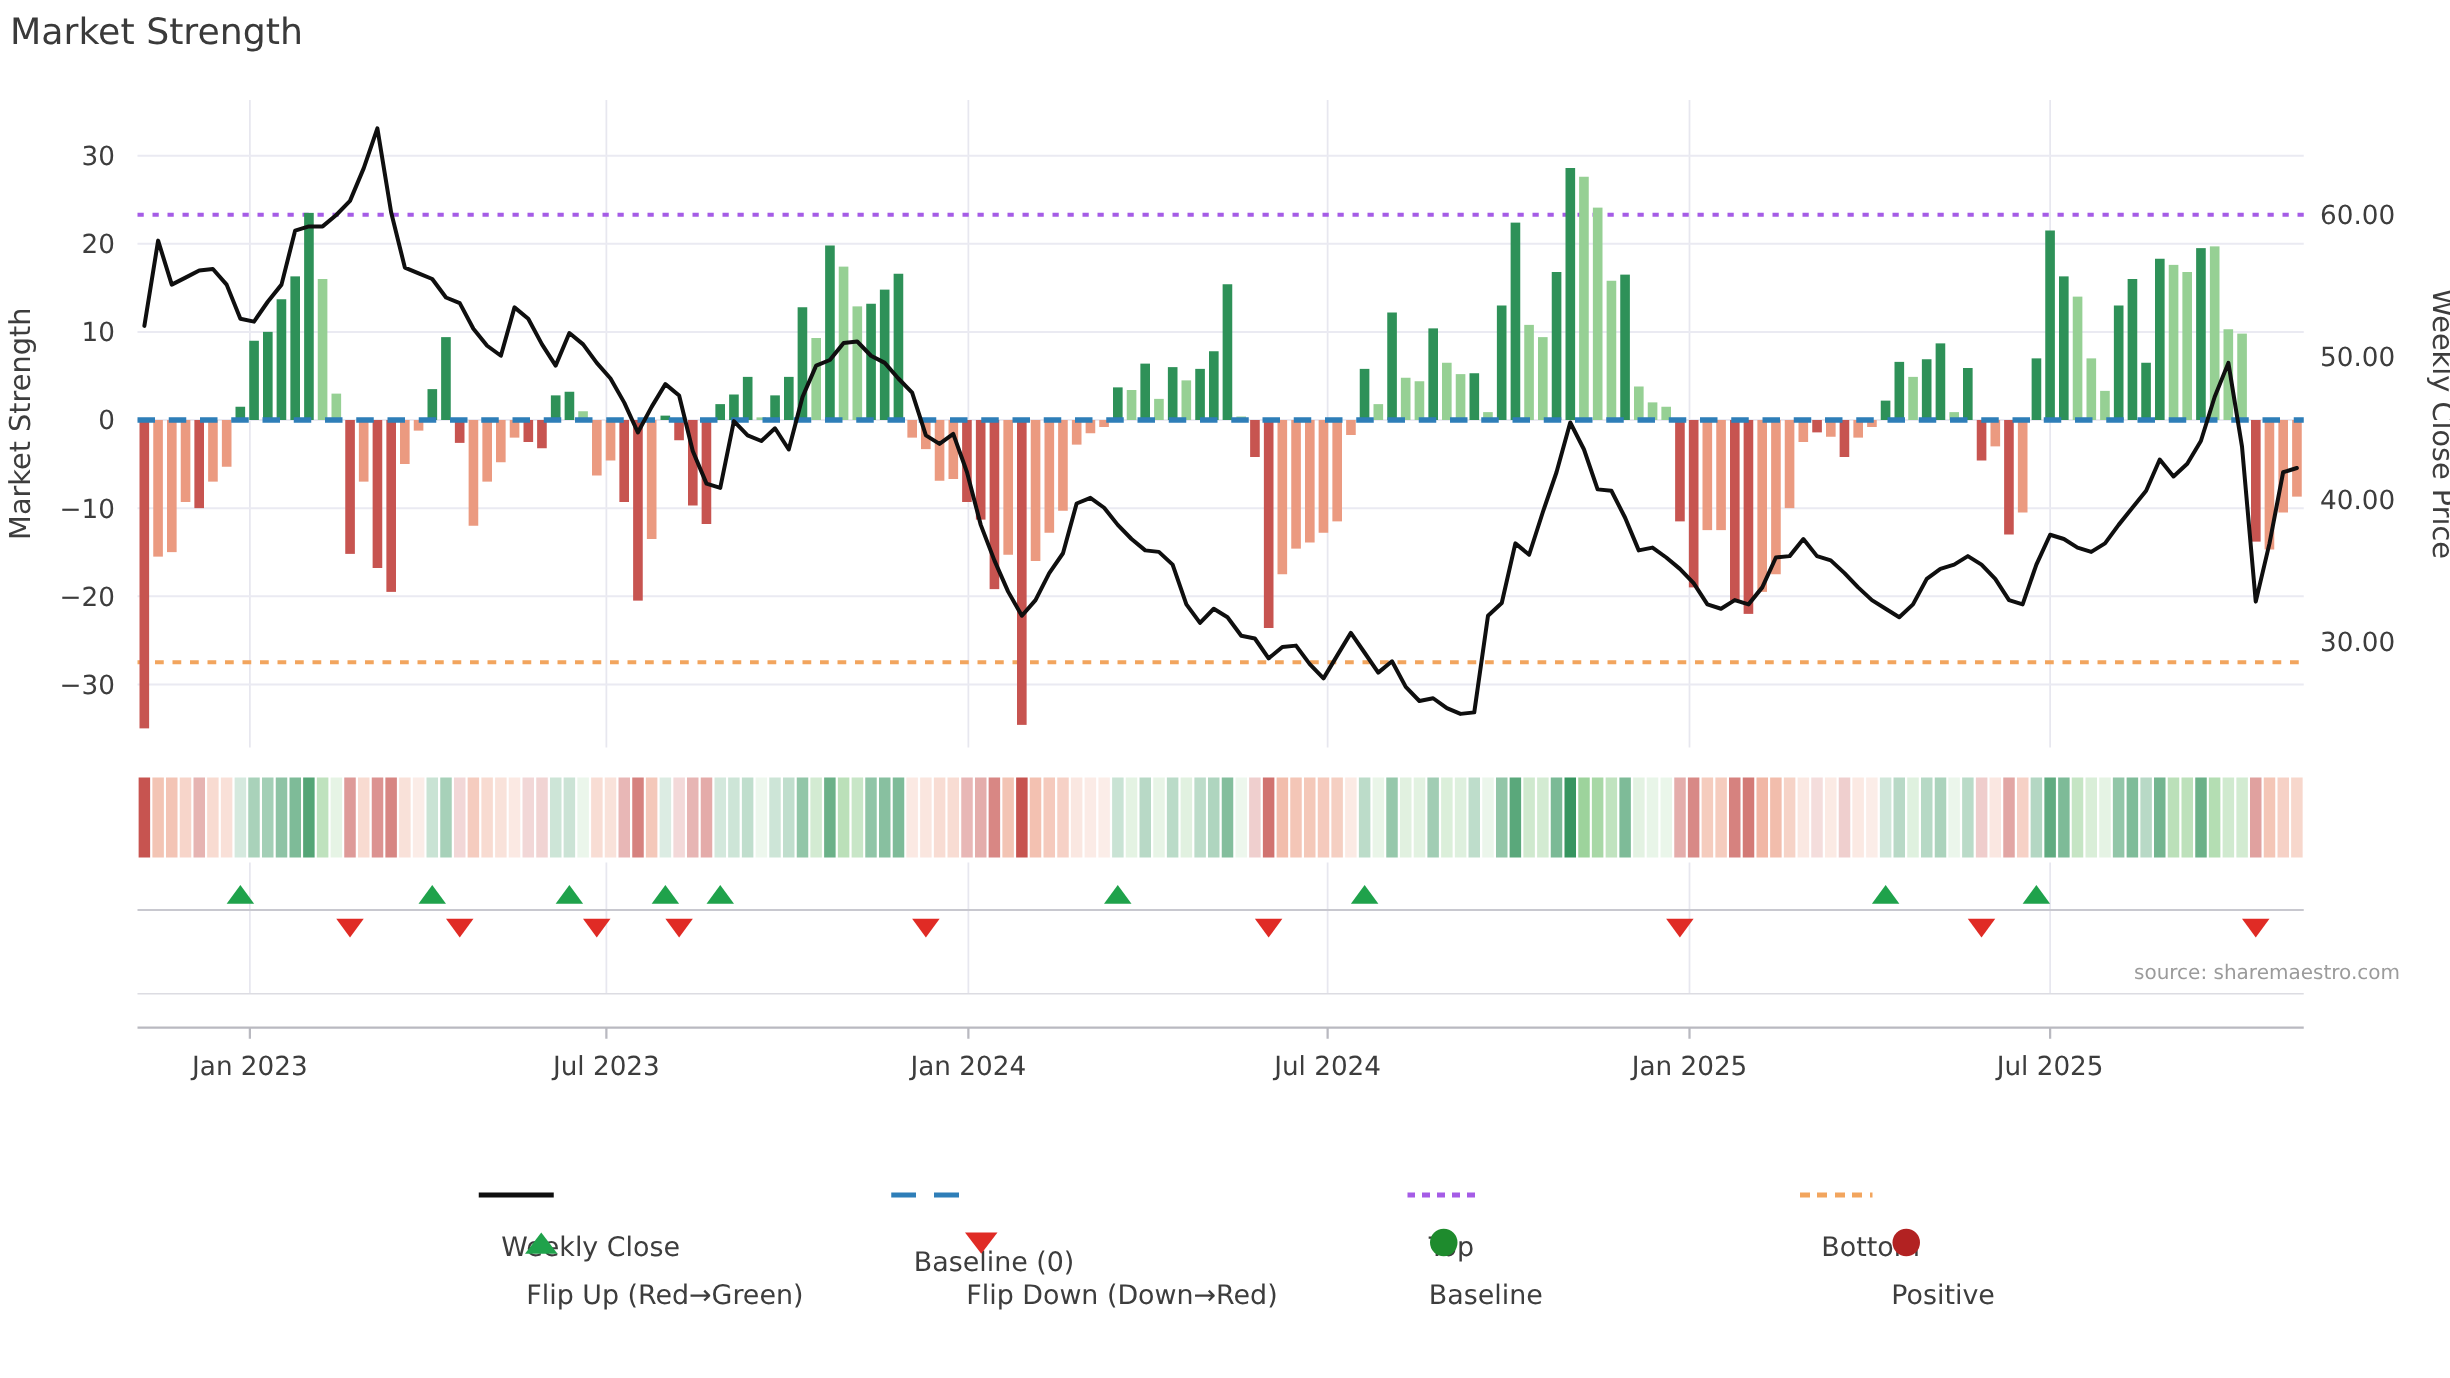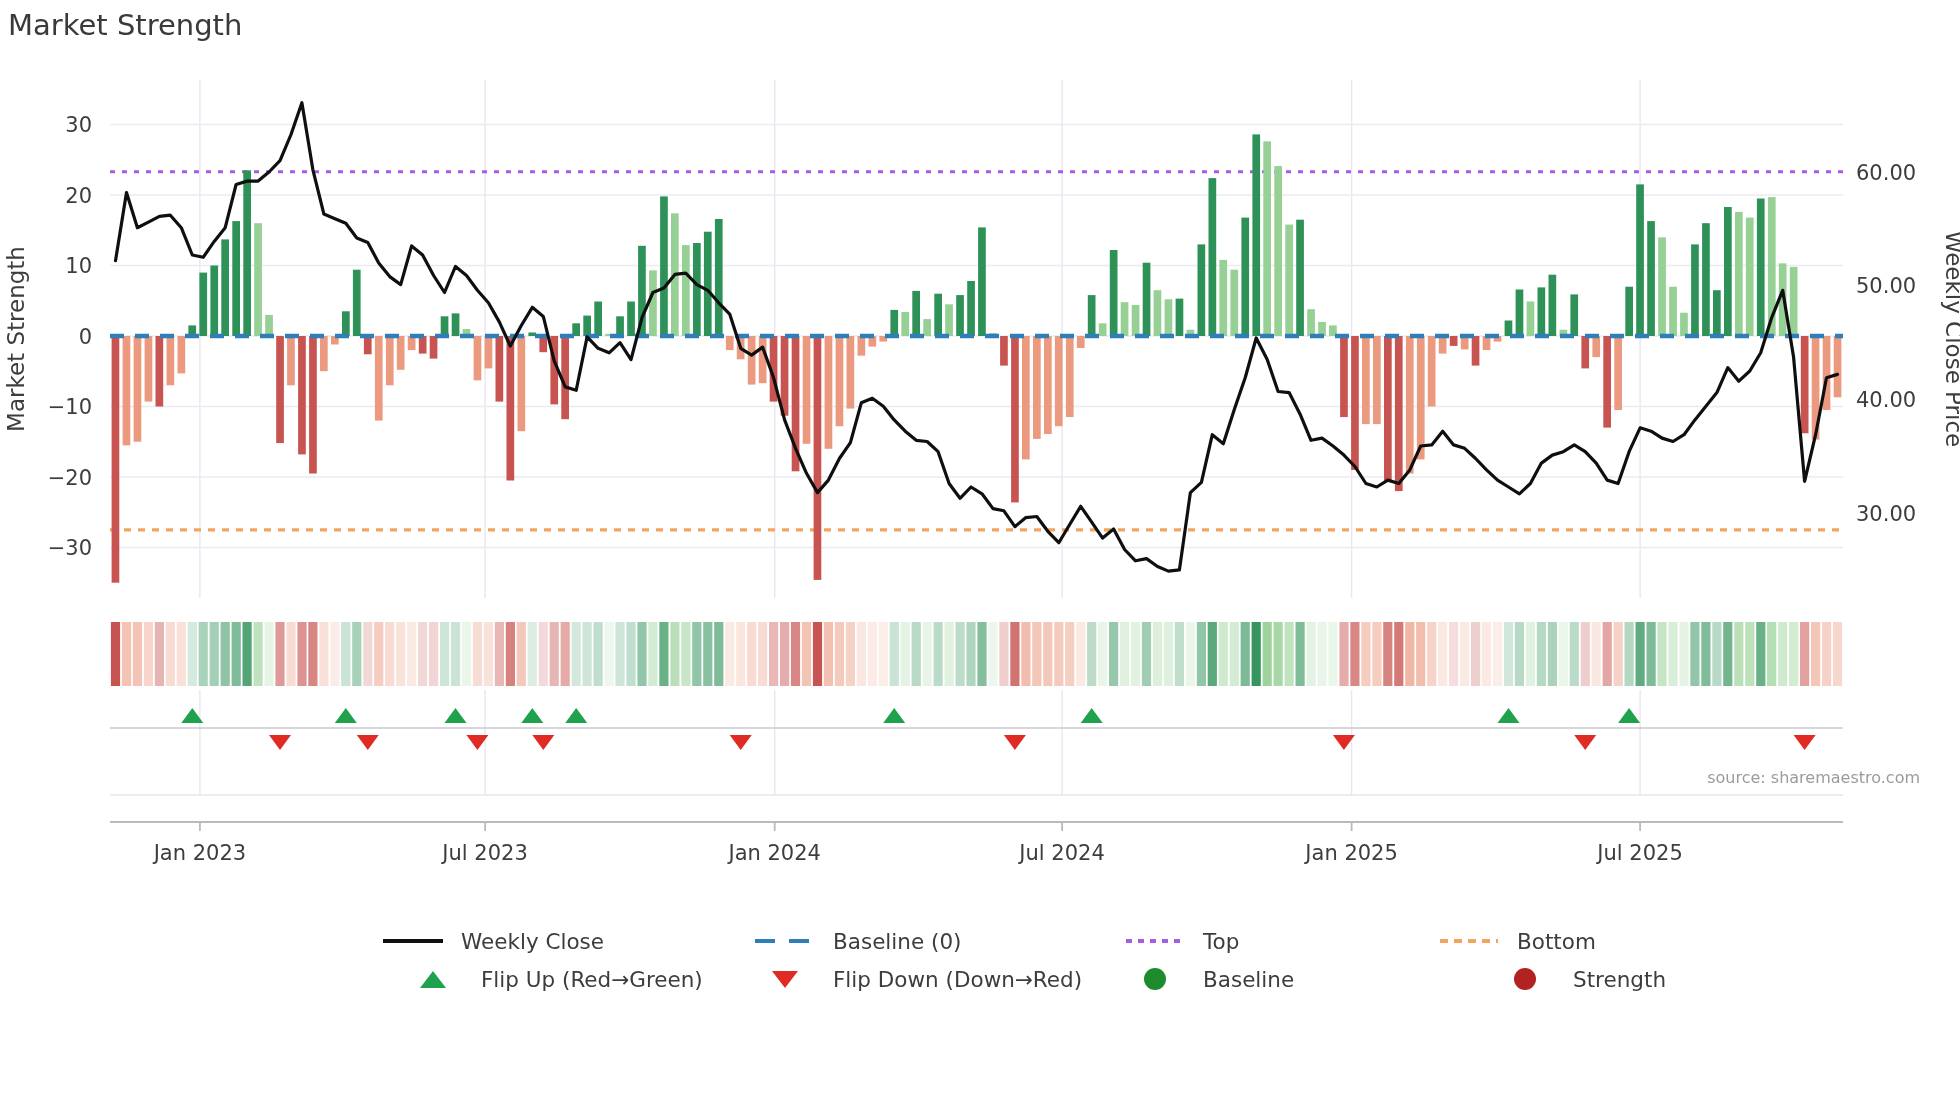--- a/index.html
+++ b/index.html
@@ -2,21 +2,21 @@
 <html><head>
 <meta charset="utf-8">
 <style>
   html,body{margin:0;padding:0;background:#ffffff;}
   body{width:1960px;height:1102px;position:relative;overflow:hidden;
        font-family:"DejaVu Sans","Liberation Sans",sans-serif;color:#3d3d3d;}
   .title{position:absolute;left:8px;top:8px;font-size:29px;color:#3a3a3a;}
   #chart-svg{position:absolute;left:0;top:0;}
   .source{position:absolute;right:40px;top:768px;font-size:16px;color:#9b9b9b;}
   .legend{position:absolute;left:0;top:0;width:1960px;}
-  .li{position:absolute;height:30px;display:flex;align-items:center;}
+  .li{position:absolute;height:30px;display:flex;align-items:flex-start;flex-direction:column;}
   .li .lab{margin-left:18px;font-size:21.5px;color:#3d3d3d;white-space:nowrap;}
   .sw{width:60px;height:30px;display:flex;align-items:center;justify-content:center;flex:0 0 60px;}
   .sw-line{width:60px;height:3.5px;background:#0f0f0f;}
   .sw-base{width:60px;height:4px;background:repeating-linear-gradient(90deg,#2e7eb8 0 20px,transparent 20px 34px);}
   .sw-top{width:58px;height:3.5px;background:repeating-linear-gradient(90deg,#a55ce6 0 6px,transparent 6px 12px);}
   .sw-bot{width:58px;height:3.5px;background:repeating-linear-gradient(90deg,#f2a55e 0 8px,transparent 8px 14px);}
   .sw-up{width:0;height:0;border-left:13px solid transparent;border-right:13px solid transparent;border-bottom:17px solid #1fa24b;}
   .sw-dn{width:0;height:0;border-left:13px solid transparent;border-right:13px solid transparent;border-top:17px solid #e02b25;}
   .sw-pos{width:22px;height:22px;border-radius:50%;background:#1e8b2d;}
   .sw-neg{width:22px;height:22px;border-radius:50%;background:#b22222;}
@@ -438,21 +438,21 @@
 
 <div class="source">source: sharemaestro.com</div>
 
 <div class="legend">
   <div class="li" style="left:383px;top:926px;">
     <span class="sw">
         <span class="sw-line"></span>
       </span>
     <span class="lab">Weekly Close</span>
   </div>
-  <div class="li" style="left:755px;top:926px;">
+  <div class="li" style="left:713px;top:926px;gap:12px;">
     <span class="sw">
         <span class="sw-base"></span>
       </span>
     <span class="lab">Baseline (0)</span>
   </div>
   <div class="li" style="left:1125px;top:926px;">
     <span class="sw">
         <span class="sw-top"></span>
       </span>
     <span class="lab">Top</span>
@@ -478,15 +478,15 @@
   <div class="li" style="left:1125px;top:964px;">
     <span class="sw">
         <span class="sw-pos"></span>
       </span>
     <span class="lab">Baseline</span>
   </div>
   <div class="li" style="left:1495px;top:964px;">
     <span class="sw">
         <span class="sw-neg"></span>
       </span>
-    <span class="lab">Strength</span>
+    <span class="lab">Positive</span>
   </div>
 </div>
 
 </body></html>

